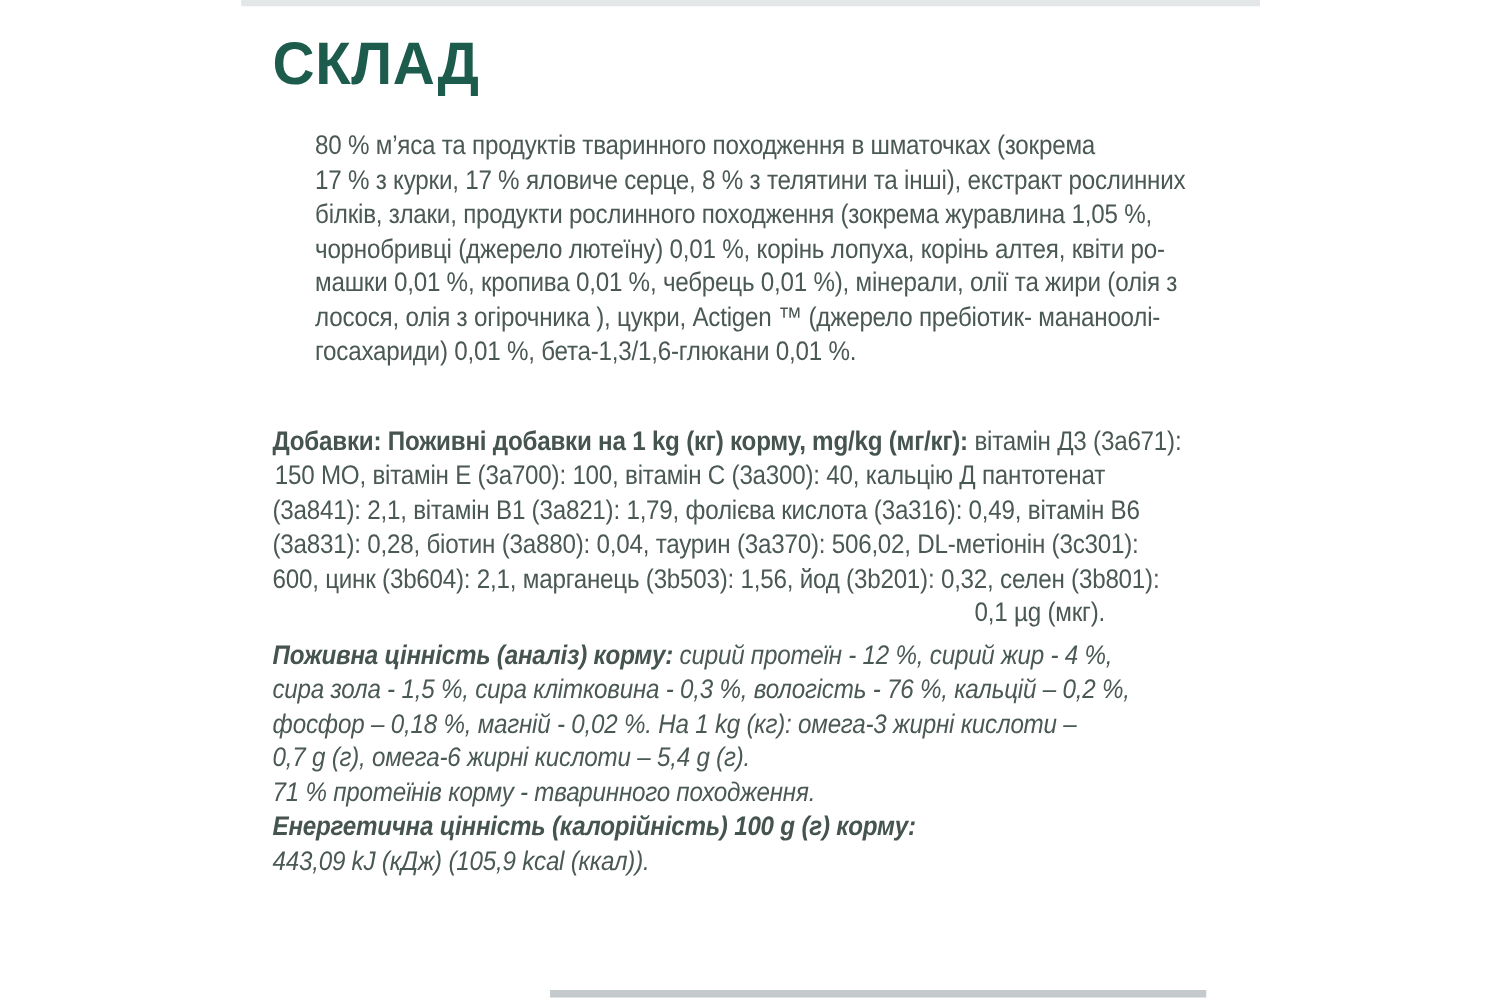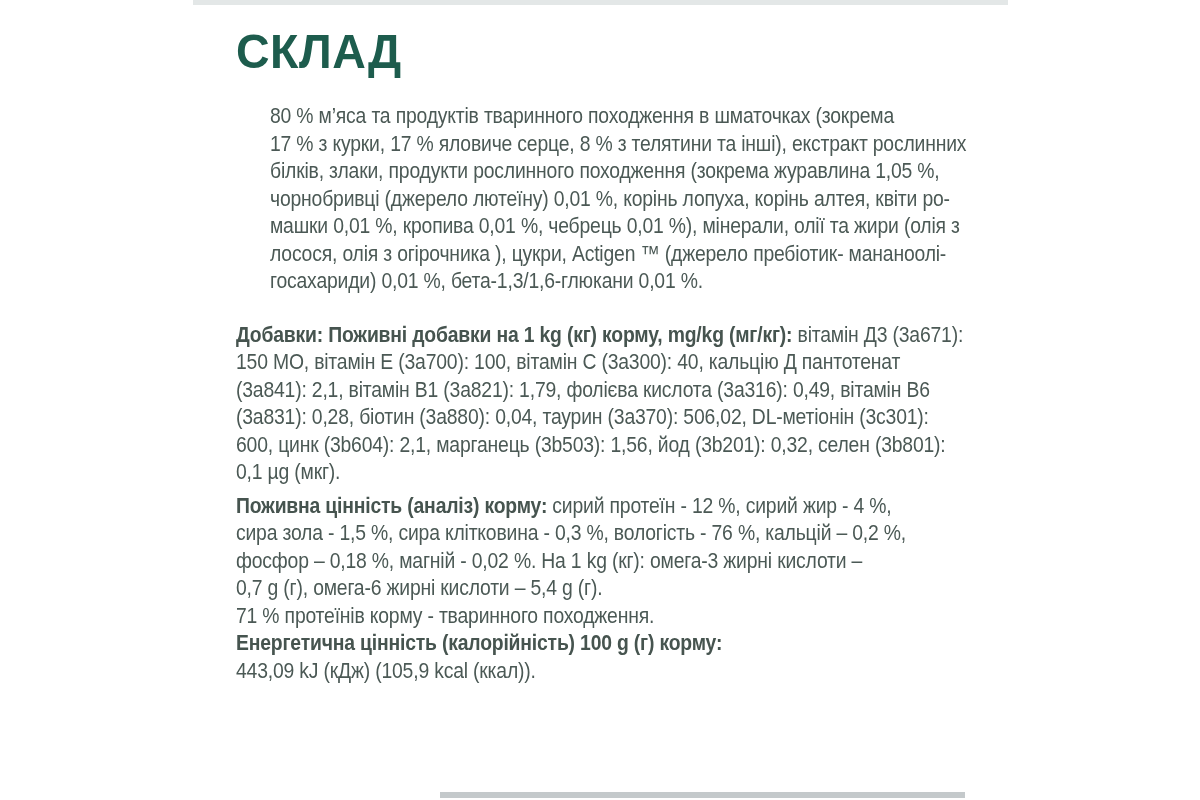--- a/index.html
+++ b/index.html
@@ -14,37 +14,37 @@
     position: absolute; left: 193px; top: 0;
     width: 815px; height: 5px;
     background: #e3e7e7;
   }
   .bottom-strip {
     position: absolute; left: 440px; top: 792px;
     width: 525px; height: 6px;
     background: #c4c9cb;
   }
   .content {
-    position: absolute; left: 236px; top: 28px;
+    position: absolute; left: 218px; top: 28px;
     width: 740px;
   }
   .page-title {
     font-size: 48px;
     font-weight: 700;
     color: #1d5c4d;
     letter-spacing: 0.5px;
     line-height: 1;
     margin: 0 0 0 0;
     transform: scaleX(0.97);
     transform-origin: 0 0;
   }
   .para { margin: 0; }
   .para.composition { margin-top: 27px; margin-left: 34px; }
-  .para.additives   { margin-top: 26px; }
-  .para.nutrition   { margin-top: 6px; }
+  .para.additives   { margin-top: 44px; text-align: right; }
+  .para.nutrition   { margin-top: 6px; font-style: italic; }
   .line {
     white-space: nowrap;
     font-size: 21.5px;
     line-height: 27.5px;
     color: #4b5955;
     letter-spacing: -0.2px;
     transform: scaleX(0.9);
     transform-origin: 0 50%;
   }
   .line b { font-weight: 700; color: #46544f; }

